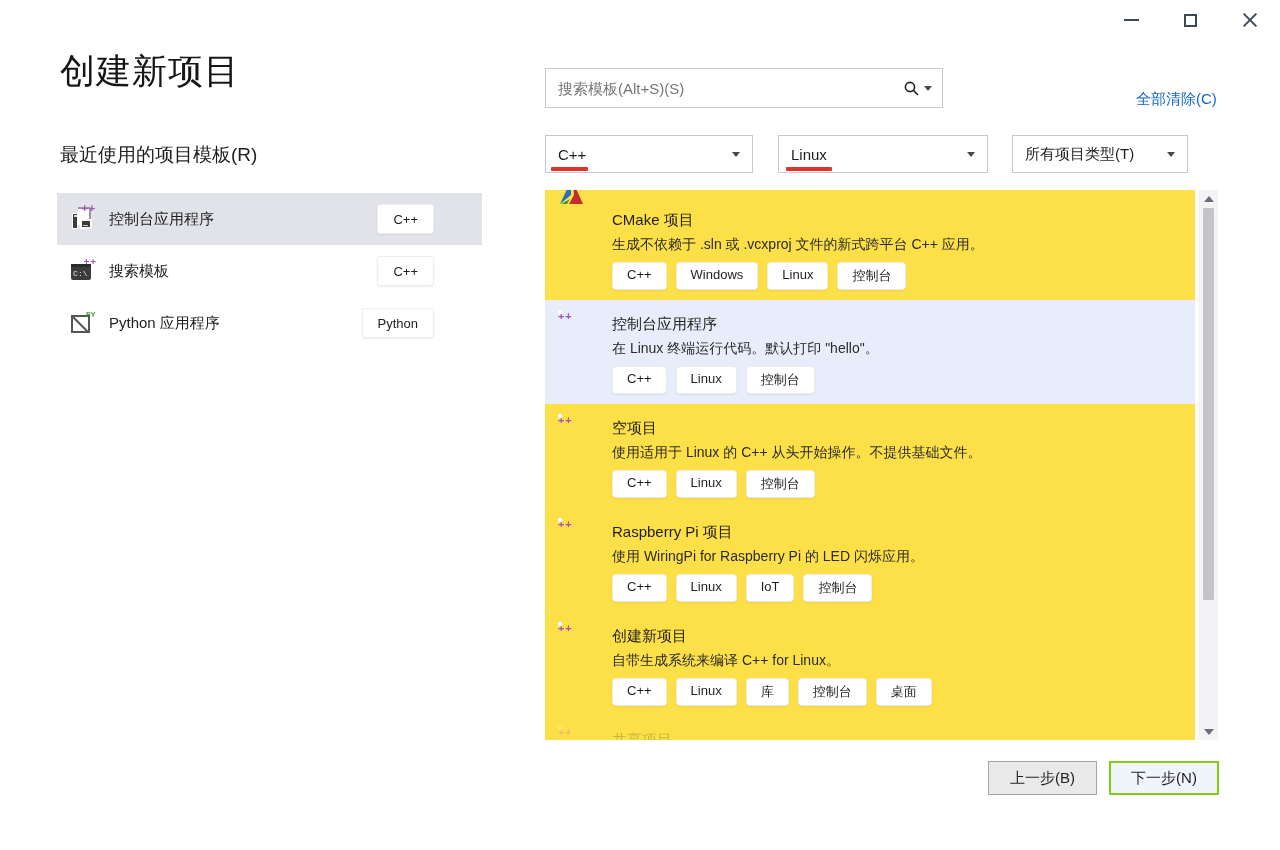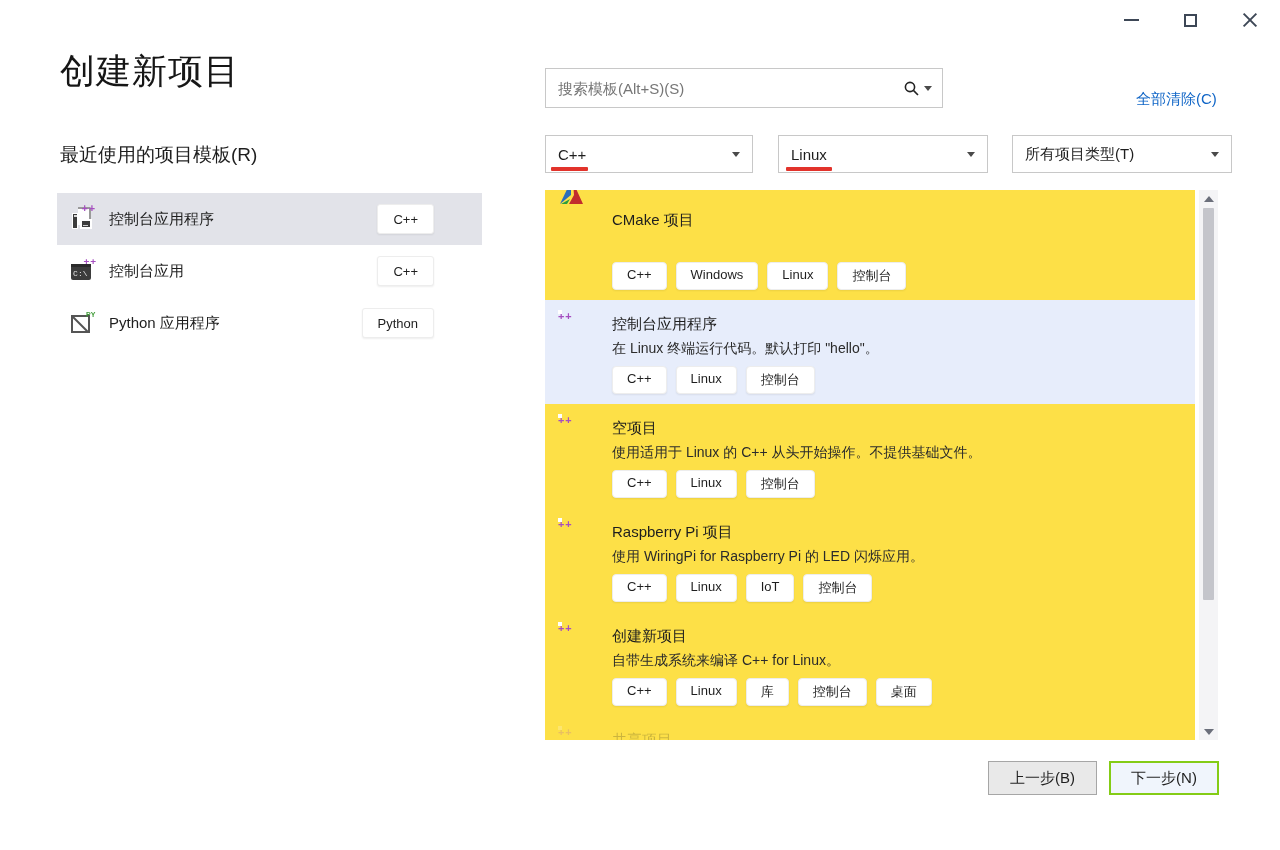--- a/index.html
+++ b/index.html
@@ -32,21 +32,21 @@
            border-top:5px solid #4a4a4a; }
   .clear-all { position:absolute; top:90px; left:1136px; width:82px; font-size:15px; color:#1166c7;
                text-decoration:none; cursor:pointer; white-space:nowrap; }
 
   
   .dropdown { position:absolute; top:135px; height:38px; background:#fff; border:1px solid #c8c8c8;
               display:flex; align-items:center; justify-content:space-between; padding:0 12px;
               font-size:15px; color:#1e1e1e; cursor:pointer; }
   .dd-1 { left:545px; width:208px; }
   .dd-2 { left:778px; width:210px; }
-  .dd-3 { left:1012px; width:220px; }
+  .dd-3 { left:1012px; width:176px; }
   .annotation { position:absolute; height:4px; background:#e2332b; border-radius:1px; }
   .ann-1 { left:551px; top:167px; width:37px; }
   .ann-2 { left:786px; top:167px; width:46px; }
 
   
   .recent-list { position:absolute; left:57px; top:193px; width:425px; height:156px; }
   .recent-item { position:absolute; left:0; width:425px; height:52px; display:flex; align-items:center;
                  cursor:pointer; }
   .recent-item.selected { background:#e2e3e9; }
   .recent-item .ric { width:26px; height:26px; margin-left:14px; position:relative; flex:none; }
@@ -174,21 +174,21 @@
       <span class="recent-badge">C++</span>
     </div>
 
     <div class="recent-item" style="top:52px">
       <span class="ric cw">
         <i class="box"></i>
           <i class="bar"></i>
         <span class="cline">C:\</span>
         <span class="plus">++</span>
       </span>
-      <span class="rlabel">控制台应用</span>
+      <span class="rlabel">搜索模板</span>
       <span class="recent-badge">C++</span>
     </div>
 
     <div class="recent-item" style="top:104px">
       <span class="ric py">
         <i class="frame"></i>
         <svg width="19" height="19" viewBox="0 0 19 19">
             <line x1="1" y1="1" x2="17" y2="17" stroke="#555" stroke-width="2"></line>
           </svg>
         <span class="badge">PY</span>
@@ -203,20 +203,21 @@
     <div class="tpl-item" style="top:6px">
       <span class="tpl-icon cm">
         <i class="winf"></i><i class="winbar"></i>
         <svg width="27" height="28" viewBox="0 0 27 28">
           <polygon points="13,3 2,26 13,17" fill="#2a6ebb"></polygon>
           <polygon points="15,4 25,26 11,26 16,17" fill="#c22d2d"></polygon>
           <polygon points="3,26 9,26 12,21" fill="#2e9e3e"></polygon>
         </svg>
       </span>
       <div class="tpl-title">CMake 项目</div>
+      <div class="tpl-desc">生成不依赖于 .sln 或 .vcxproj 文件的新式跨平台 C++ 应用。</div>
       <div class="tpl-tags">
         <span class="tag">C++</span>
         <span class="tag">Windows</span>
         <span class="tag">Linux</span>
         <span class="tag">控制台</span>
       </div>
     </div>
 
     <div class="tpl-item selected" style="top:110px">
       <span class="tpl-icon lx">

